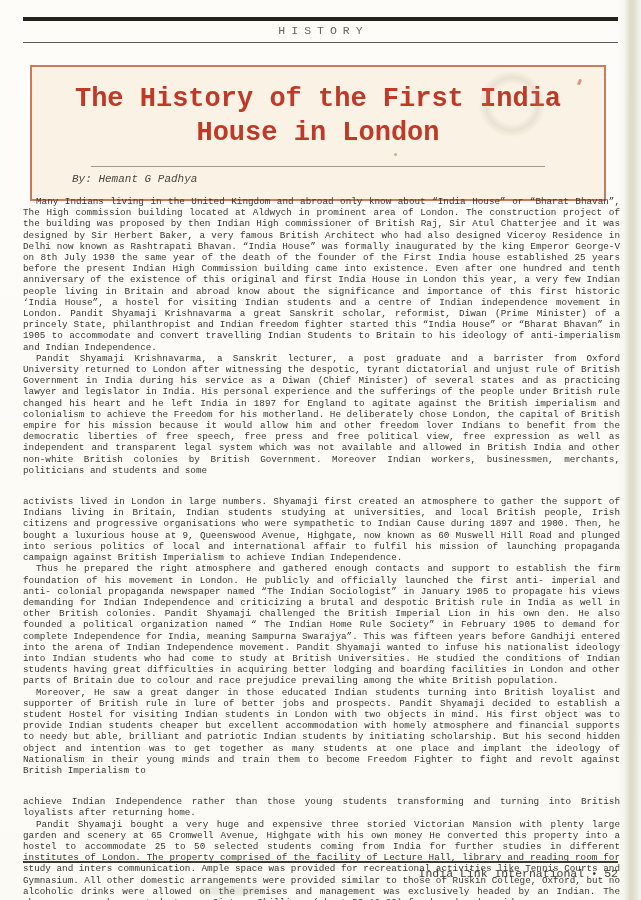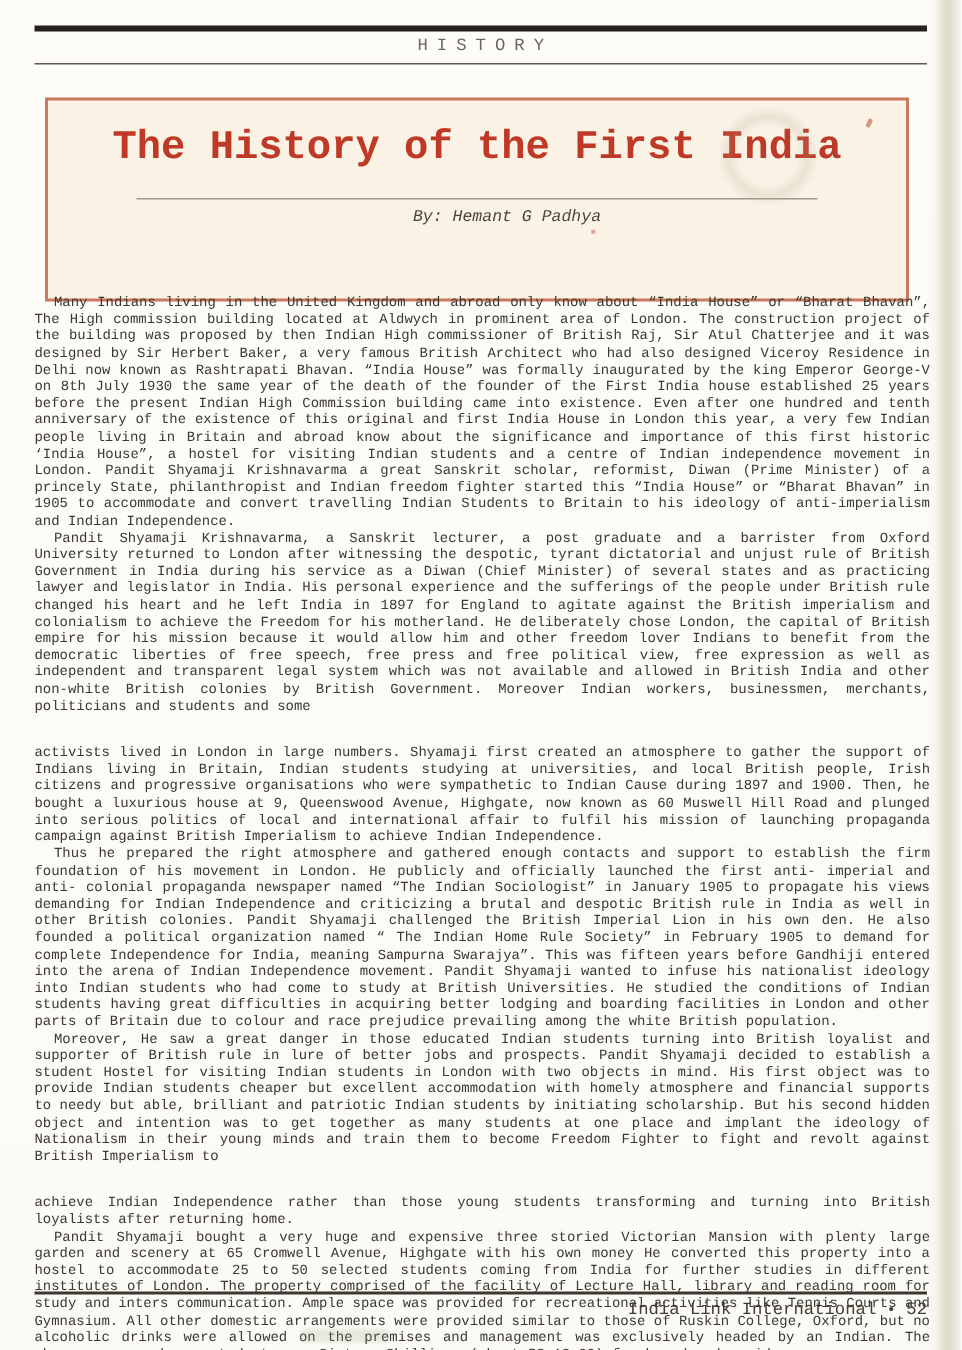--- a/index.html
+++ b/index.html
@@ -48,21 +48,21 @@
     margin:0; padding-top:15px;
     text-align:center;
     font-size:27px; line-height:34px; font-weight:bold;
     color:#bf3927;
   }
   .byline-rule {
     width:454px; height:1px; margin:16px auto 6px auto;
     background:#a2978a;
   }
   .byline {
-    text-align:center;
+    text-align:left;
     font-size:11px; font-style:italic;
     color:#4d463c;
     margin-left:40px;
   }
   
   .columns {
     position:absolute; left:23px; top:196px; width:597px;
     display:flex; gap:20px;flex-direction:column;
   }
   .col {
@@ -107,21 +107,21 @@
 <div class="page">
 
   <div class="rule-thick"></div>
   <div class="section-label">HISTORY</div>
   <div class="rule-thin"></div>
 
   <div class="title-box">
     <div class="ghost-circle"></div>
     <div class="red-speck"></div>
     <div class="red-dot"></div>
-    <h1 class="article-title"><span>The History of the First India</span><br></h1>
+    <h1 class="article-title"><span>The History of the First India</span><br><span>House in London</span></h1>
     <div class="byline-rule"></div>
     <div class="byline">By: Hemant G Padhya</div>
   </div>
 
   <div class="columns">
     <div class="col">
         <p class="para indented">Many Indians living in the United Kingdom and abroad only know about “India House” or “Bharat Bhavan”, The High commission building located at Aldwych in prominent area of London. The construction project of the building was proposed by then Indian High commissioner of British Raj, Sir Atul Chatterjee and it was designed by Sir Herbert Baker, a very famous British Architect who had also designed Viceroy Residence in Delhi now known as Rashtrapati Bhavan. “India House” was formally inaugurated by the king Emperor George-V on 8th July 1930 the same year of the death of the founder of the First India house established  25 years before the present Indian High Commission building came into existence. Even after one hundred and tenth anniversary of the existence of this original and first India House in London this year, a very few Indian people living in Britain and abroad know about the significance and importance of this first historic ‘India House”, a hostel for visiting Indian students and a centre of Indian independence movement in London. Pandit Shyamaji Krishnavarma a great Sanskrit scholar, reformist, Diwan (Prime Minister) of a princely State, philanthropist and  Indian freedom fighter started this “India House” or “Bharat Bhavan” in 1905 to accommodate and convert travelling Indian Students to Britain to his ideology of anti-imperialism and Indian Independence.</p>
         <p class="para indented">Pandit Shyamaji Krishnavarma, a Sanskrit lecturer, a post graduate and a barrister from Oxford University returned to London after witnessing the despotic, tyrant dictatorial and unjust rule of British Government in India during his service as a Diwan (Chief Minister) of several states and as practicing lawyer and legislator in India. His personal experience and the sufferings of the people under British rule changed his heart and he left India in 1897 for England to agitate against the British imperialism and colonialism to achieve the Freedom for his motherland. He deliberately chose London, the capital of British empire for his mission because it would allow him and other freedom lover Indians to benefit from the democratic liberties of free speech, free press and free political view, free expression as well as independent and transparent legal system which was not available and allowed in British India and other non-white British colonies by British Government. Moreover Indian workers, businessmen, merchants, politicians and students and some</p>
       </div>
     <div class="col">

